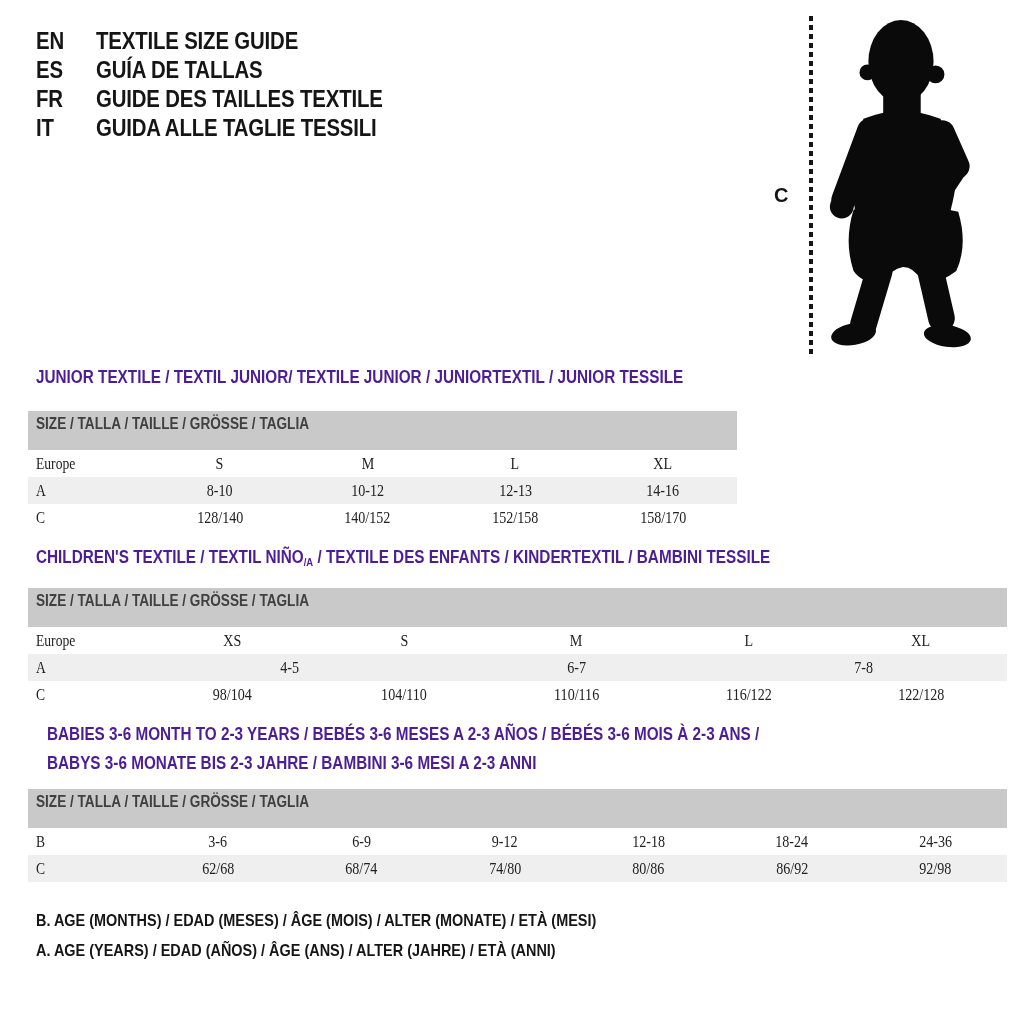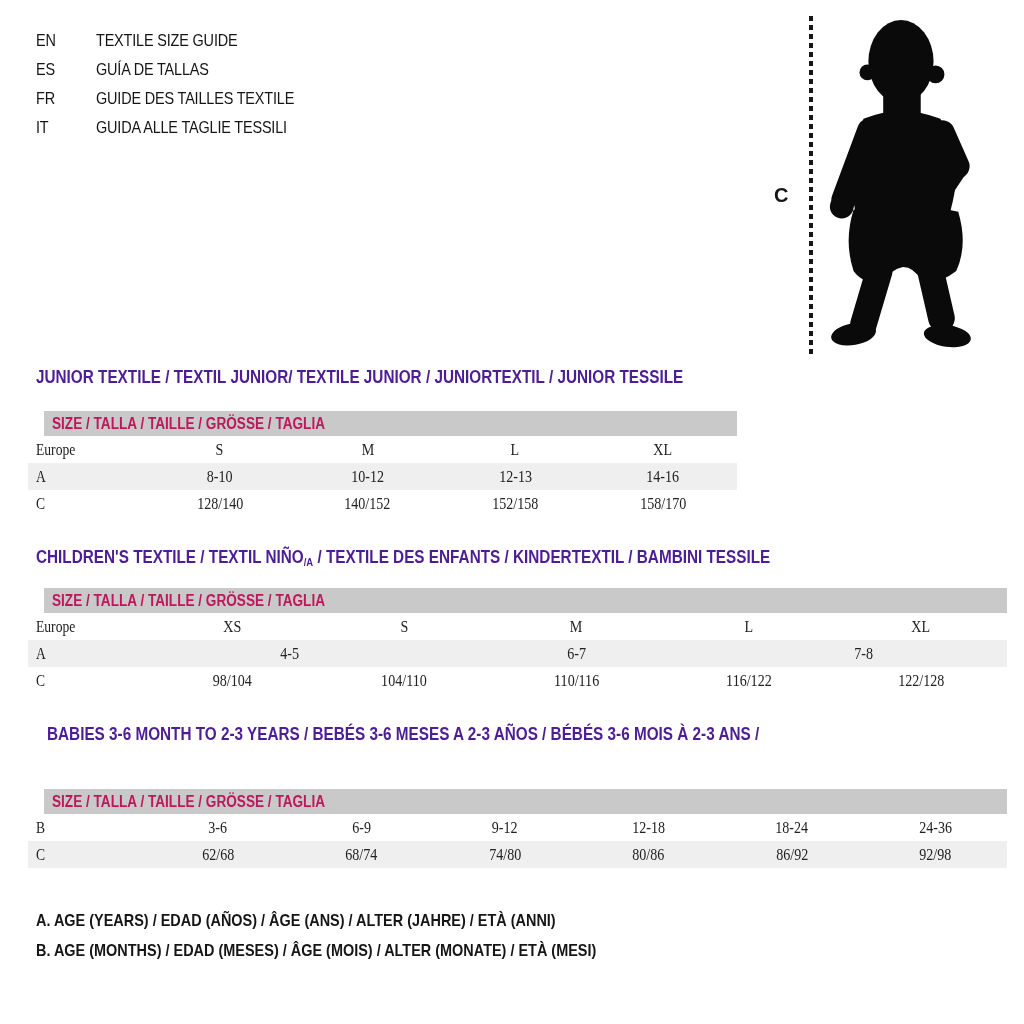--- a/index.html
+++ b/index.html
@@ -8,38 +8,38 @@
     font-family:"Liberation Sans","DejaVu Sans",sans-serif;color:#151515;
     overflow:hidden;
   }
   .abs{position:absolute;}
   
   .cx{display:inline-block;transform:scaleX(0.85);transform-origin:0 50%;white-space:nowrap;}
   .cxc{display:inline-block;transform:scaleX(0.88);transform-origin:50% 50%;white-space:nowrap;}
 
   
   .lang-list{left:36px;top:26px;}
-  .lang-row{display:flex;height:29px;align-items:center;font-size:17px;font-weight:normal;letter-spacing:-0.2px;}
+  .lang-row{display:flex;height:29px;align-items:center;font-size:24px;font-weight:bold;letter-spacing:-0.2px;}
   .lang-row .code{width:60px;flex:0 0 60px;}
   
   .dotted-line{left:809px;top:16px;width:4px;height:338px;
     background:repeating-linear-gradient(to bottom,#161616 0 5px,transparent 5px 9px);}
   .c-label{left:774px;top:184px;font-size:20px;font-weight:bold;}
   .silhouette{left:820px;top:12px;}
   .silhouette line{stroke:#0a0a0a;}
   .silhouette ellipse,.silhouette circle,.silhouette rect,.silhouette path{fill:#0a0a0a;}
 
   
   .heading{left:36px;font-size:18px;font-weight:bold;line-height:22px;color:#4c1d95;}
   .heading .subsz{font-size:0.62em;vertical-align:-0.28em;}
   .heading-2line{line-height:29px;margin-left:11px;}
 
   
   .table{left:28px;font-size:16px;color:#222;}
-  .thead{height:25px;line-height:25px;background:#c9c9c9;color:#be185d;font-weight:bold;padding-left:8px;margin-left:16px;}
+  .thead{height:39px;line-height:25px;background:#c9c9c9;color:#404040;font-weight:bold;padding-left:8px;}
   .trow{display:flex;height:27px;line-height:27px;font-family:Liberation Serif, serif;}
   .trow.shaded{background:#efefef;}
   .tlabel{flex:0 0 110px;padding-left:8px;text-align:left;}
   .tcell{flex:1;text-align:center;}
   .t-junior{top:411px;width:709px;}
   .t-children{top:588px;width:979px;}
   .t-babies{top:789px;width:979px;}
   .h-junior{top:366px;}
   .h-children{top:546px;}
   .h-babies{top:720px;}
@@ -145,20 +145,21 @@
     <span class="tcell"><span class="cxc">98/104</span></span>
     <span class="tcell"><span class="cxc">104/110</span></span>
     <span class="tcell"><span class="cxc">110/116</span></span>
     <span class="tcell"><span class="cxc">116/122</span></span>
     <span class="tcell"><span class="cxc">122/128</span></span>
   </div>
 </div>
 
 <div class="heading heading-2line abs h-babies">
   <div><span class="cx">BABIES 3-6 MONTH TO 2-3 YEARS / BEBÉS 3-6 MESES A 2-3 AÑOS / BÉBÉS 3-6 MOIS À 2-3 ANS /</span></div>
+  <div><span class="cx">BABYS 3-6 MONATE BIS 2-3 JAHRE / BAMBINI 3-6 MESI A 2-3 ANNI</span></div>
 </div>
 <div class="table abs t-babies">
   <div class="thead">
     <span class="cx">SIZE / TALLA / TAILLE / GRÖSSE / TAGLIA</span>
   </div>
   <div class="trow">
     <span class="tlabel"><span class="cx">B</span></span>
     <span class="tcell"><span class="cxc">3-6</span></span>
     <span class="tcell"><span class="cxc">6-9</span></span>
     <span class="tcell"><span class="cxc">9-12</span></span>
@@ -171,15 +172,15 @@
     <span class="tcell"><span class="cxc">62/68</span></span>
     <span class="tcell"><span class="cxc">68/74</span></span>
     <span class="tcell"><span class="cxc">74/80</span></span>
     <span class="tcell"><span class="cxc">80/86</span></span>
     <span class="tcell"><span class="cxc">86/92</span></span>
     <span class="tcell"><span class="cxc">92/98</span></span>
   </div>
 </div>
 
 <div class="legend abs">
+  <div class="legend-line"><span class="cx">B. AGE (MONTHS) / EDAD (MESES) / ÂGE (MOIS) / ALTER (MONATE) / ETÀ (MESI)</span></div>
   <div class="legend-line"><span class="cx">A. AGE (YEARS) / EDAD (AÑOS) / ÂGE (ANS) / ALTER (JAHRE) / ETÀ (ANNI)</span></div>
-  <div class="legend-line"><span class="cx">B. AGE (MONTHS) / EDAD (MESES) / ÂGE (MOIS) / ALTER (MONATE) / ETÀ (MESI)</span></div>
 </div>
 
 </body></html>

